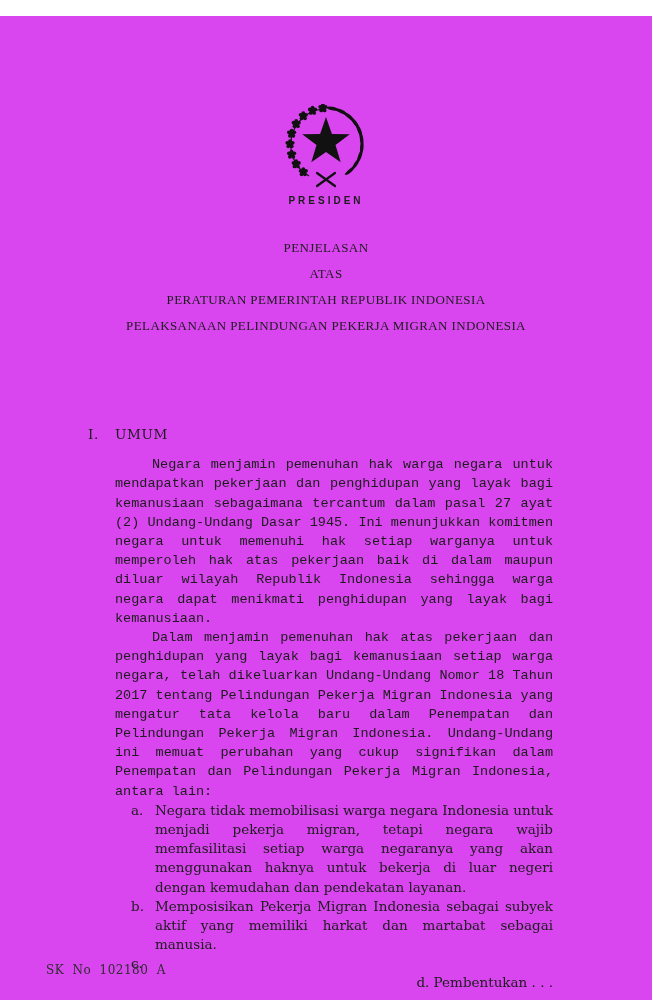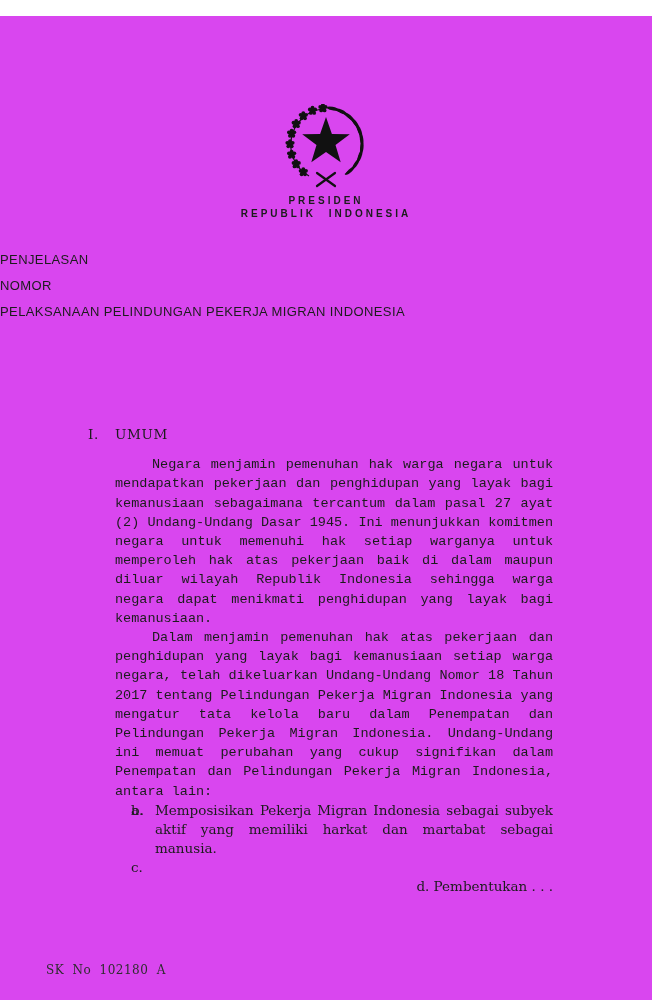--- a/index.html
+++ b/index.html
@@ -23,21 +23,22 @@
     font-size: 10px;
     font-weight: 600;
     line-height: 12.5px;
     letter-spacing: 3px;
     word-spacing: 7px;
     color: #1c1c1c;
   }
   
   .titleblock {
     margin-top: 27px;
-    font-family: Liberation Sans, sans-serif;
+    text-align: center;
+    font-family: Liberation Serif, serif;
     font-size: 13px;
     line-height: 26px;
     letter-spacing: 0.4px;
     color: #1c1c1c;
   }
   
   .content {
     position: absolute;
     left: 115px;
     top: 409px;
@@ -134,42 +135,43 @@
       <ellipse cx="83.8" cy="52.3" rx="5.5" ry="1.7" transform="rotate(110 83.8 52.3)"></ellipse>
       <ellipse cx="79.8" cy="60.1" rx="5.5" ry="1.7" transform="rotate(124 79.8 60.1)"></ellipse>
       <ellipse cx="74.1" cy="66.8" rx="5.5" ry="1.7" transform="rotate(138 74.1 66.8)"></ellipse>
     </g>
 
     <path d="M41,82 L59,69 M59,82 L41,69" fill="none" stroke="#111111" stroke-width="2.2" stroke-linecap="round"></path>
   </svg>
 
   <div class="letterhead">
     <div>PRESIDEN</div>
-    <div>REPUBLIK INDONESIA</div>
   </div>
 
   <div class="titleblock">
     <div>PENJELASAN</div>
-    <div>NOMOR</div>
+    <div>ATAS</div>
+    <div>PERATURAN PEMERINTAH REPUBLIK INDONESIA</div>
     <div>PELAKSANAAN PELINDUNGAN PEKERJA MIGRAN INDONESIA</div>
   </div>
 
   <div class="content">
 
     <div class="section-heading">
       <span class="numeral">I.</span>
       <span>UMUM</span>
     </div>
 
     <p class="para">Negara menjamin pemenuhan hak warga negara untuk mendapatkan pekerjaan dan penghidupan yang layak bagi kemanusiaan sebagaimana tercantum dalam pasal 27 ayat (2) Undang-Undang Dasar 1945. Ini menunjukkan komitmen negara untuk memenuhi hak setiap warganya untuk memperoleh hak atas pekerjaan baik di dalam maupun diluar wilayah Republik Indonesia sehingga warga negara dapat menikmati penghidupan yang layak bagi kemanusiaan.</p>
     <p class="para">Dalam menjamin pemenuhan hak atas pekerjaan dan penghidupan yang layak bagi kemanusiaan setiap warga negara, telah dikeluarkan Undang-Undang Nomor 18 Tahun 2017 tentang Pelindungan Pekerja Migran Indonesia yang mengatur tata kelola baru dalam Penempatan dan Pelindungan Pekerja Migran Indonesia. Undang-Undang ini memuat perubahan yang cukup signifikan dalam Penempatan dan Pelindungan Pekerja Migran Indonesia, antara lain:</p>
 
     <div class="list">
       <div class="item">
         <span class="marker">a.</span>
+        <span>Negara tidak memobilisasi warga negara Indonesia untuk menjadi pekerja migran, tetapi negara wajib memfasilitasi setiap warga negaranya yang akan menggunakan haknya untuk bekerja di luar negeri dengan kemudahan dan pendekatan layanan.</span>
       </div>
       <div class="item">
         <span class="marker">b.</span>
         <span>Memposisikan Pekerja Migran Indonesia sebagai subyek aktif yang memiliki harkat dan martabat sebagai manusia.</span>
       </div>
       <div class="item">
         <span class="marker">c.</span>
       </div>
     </div>
 

